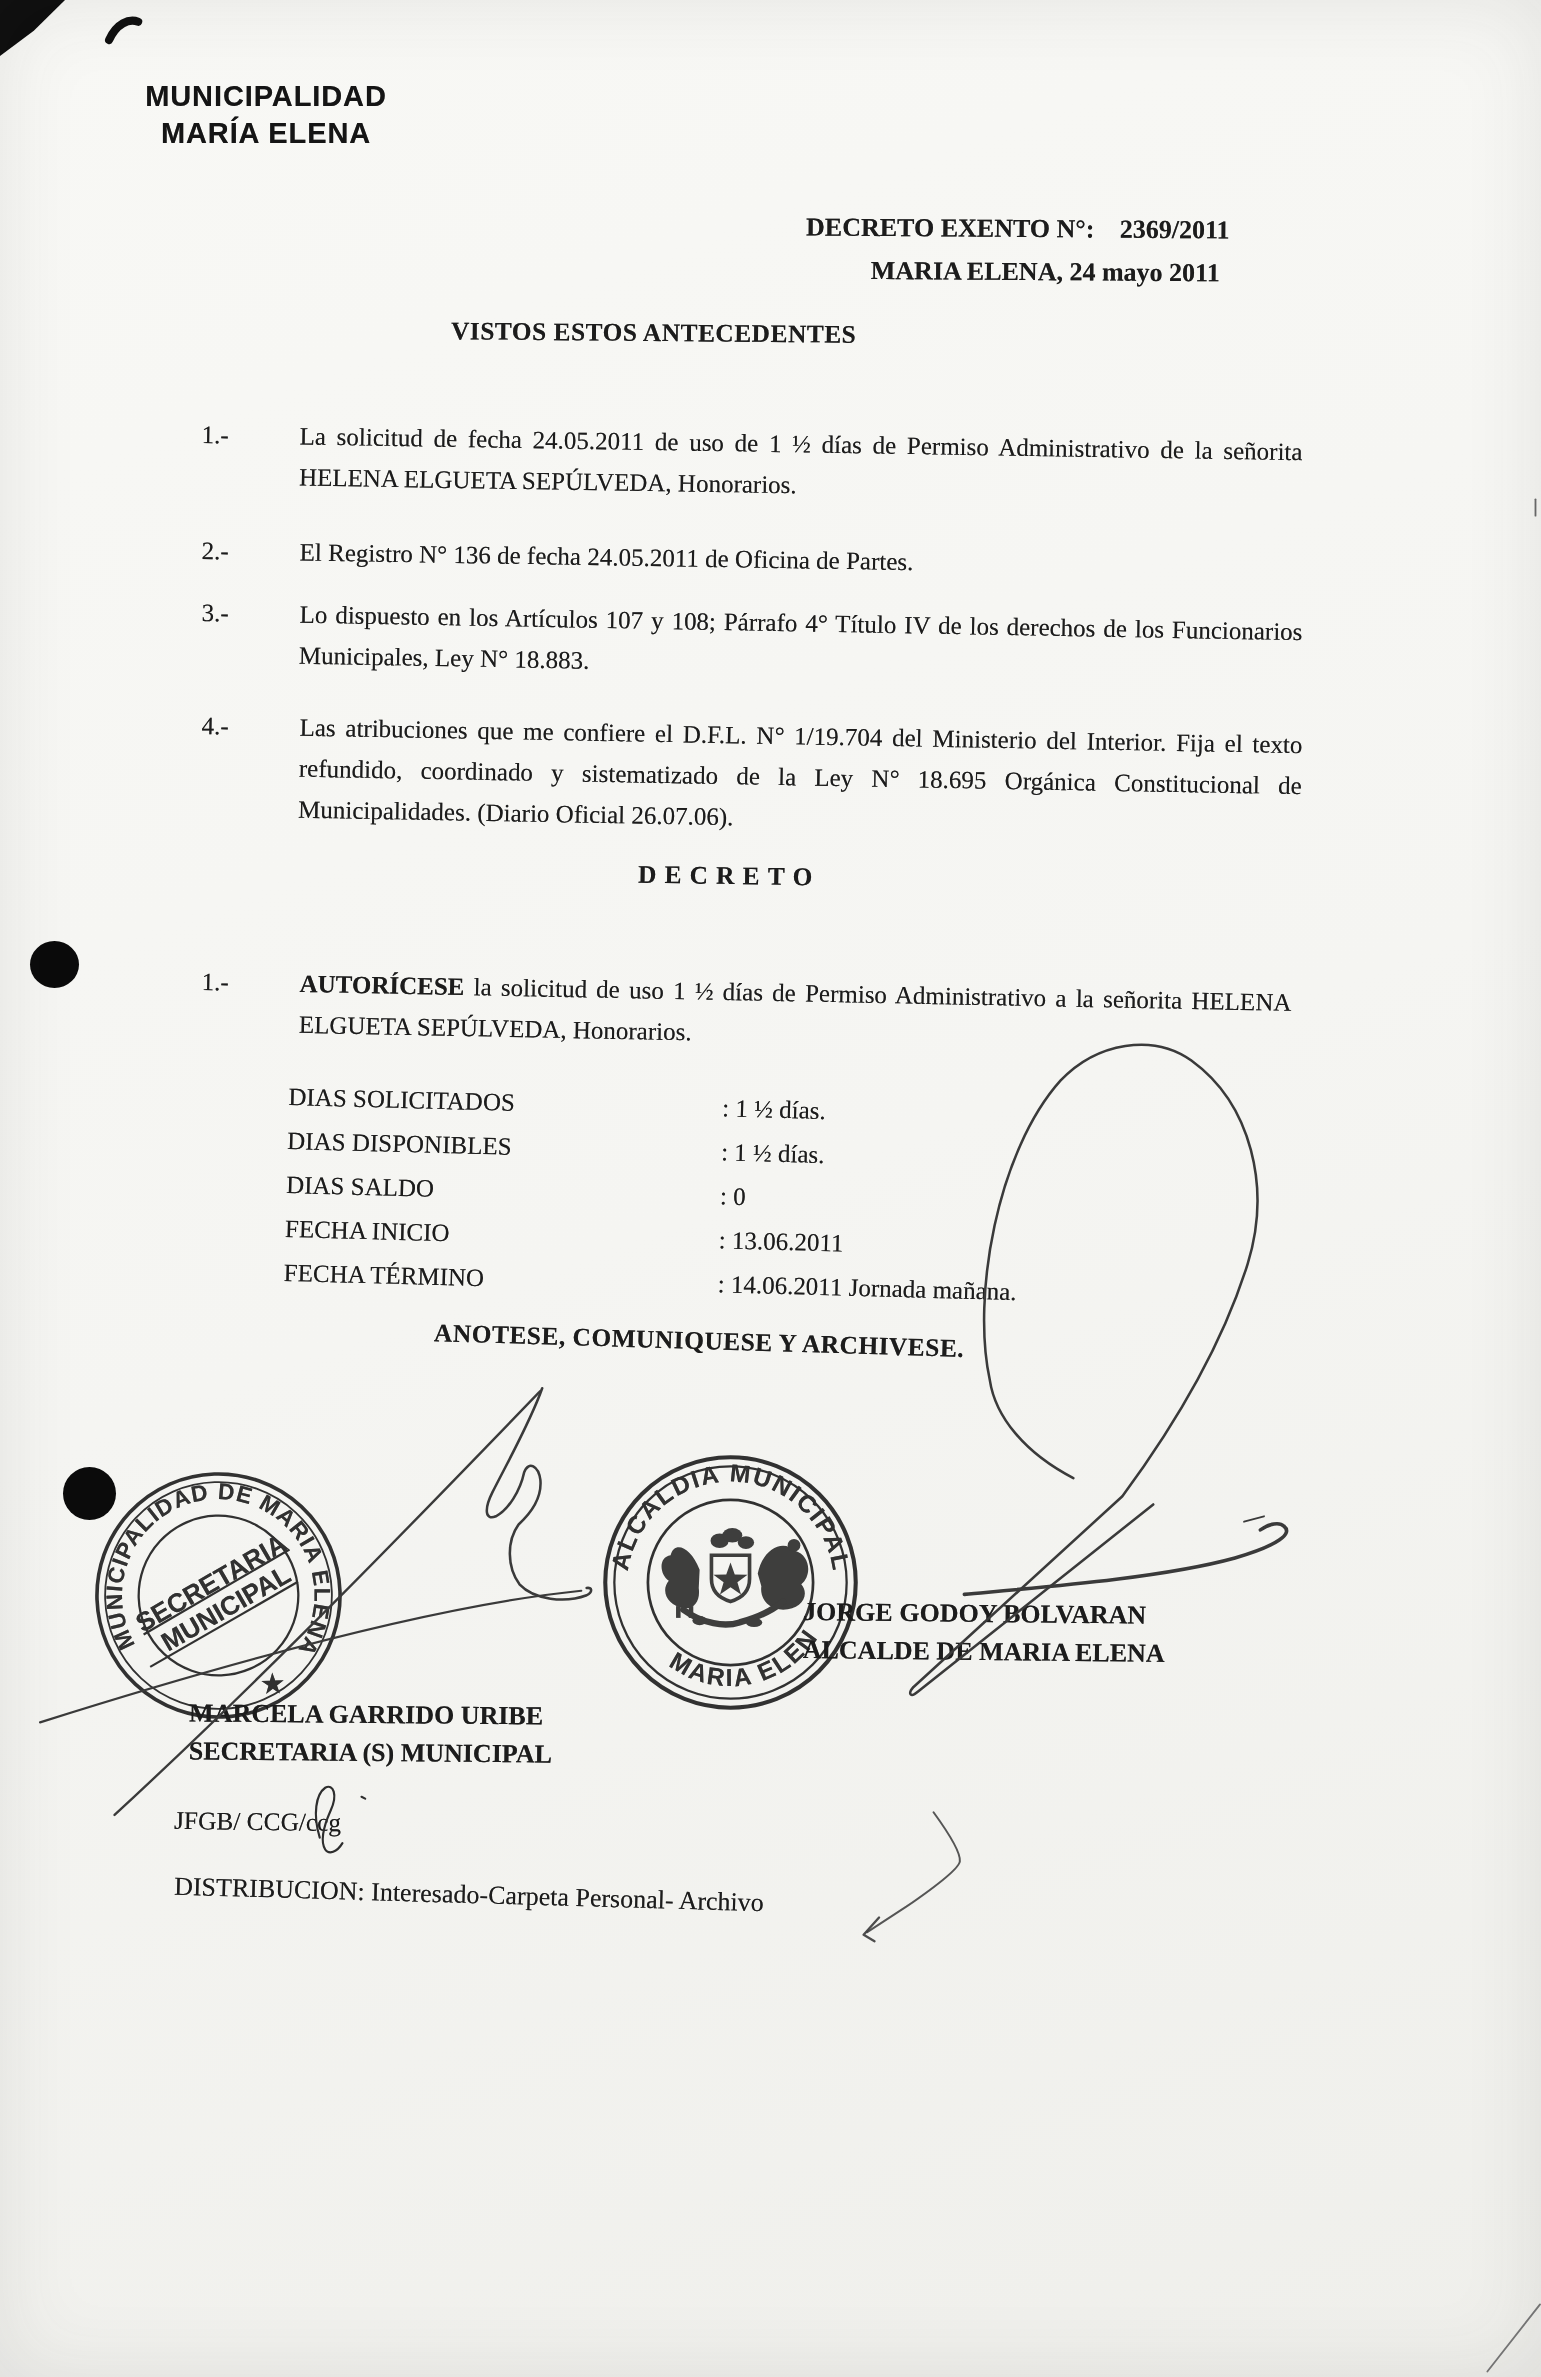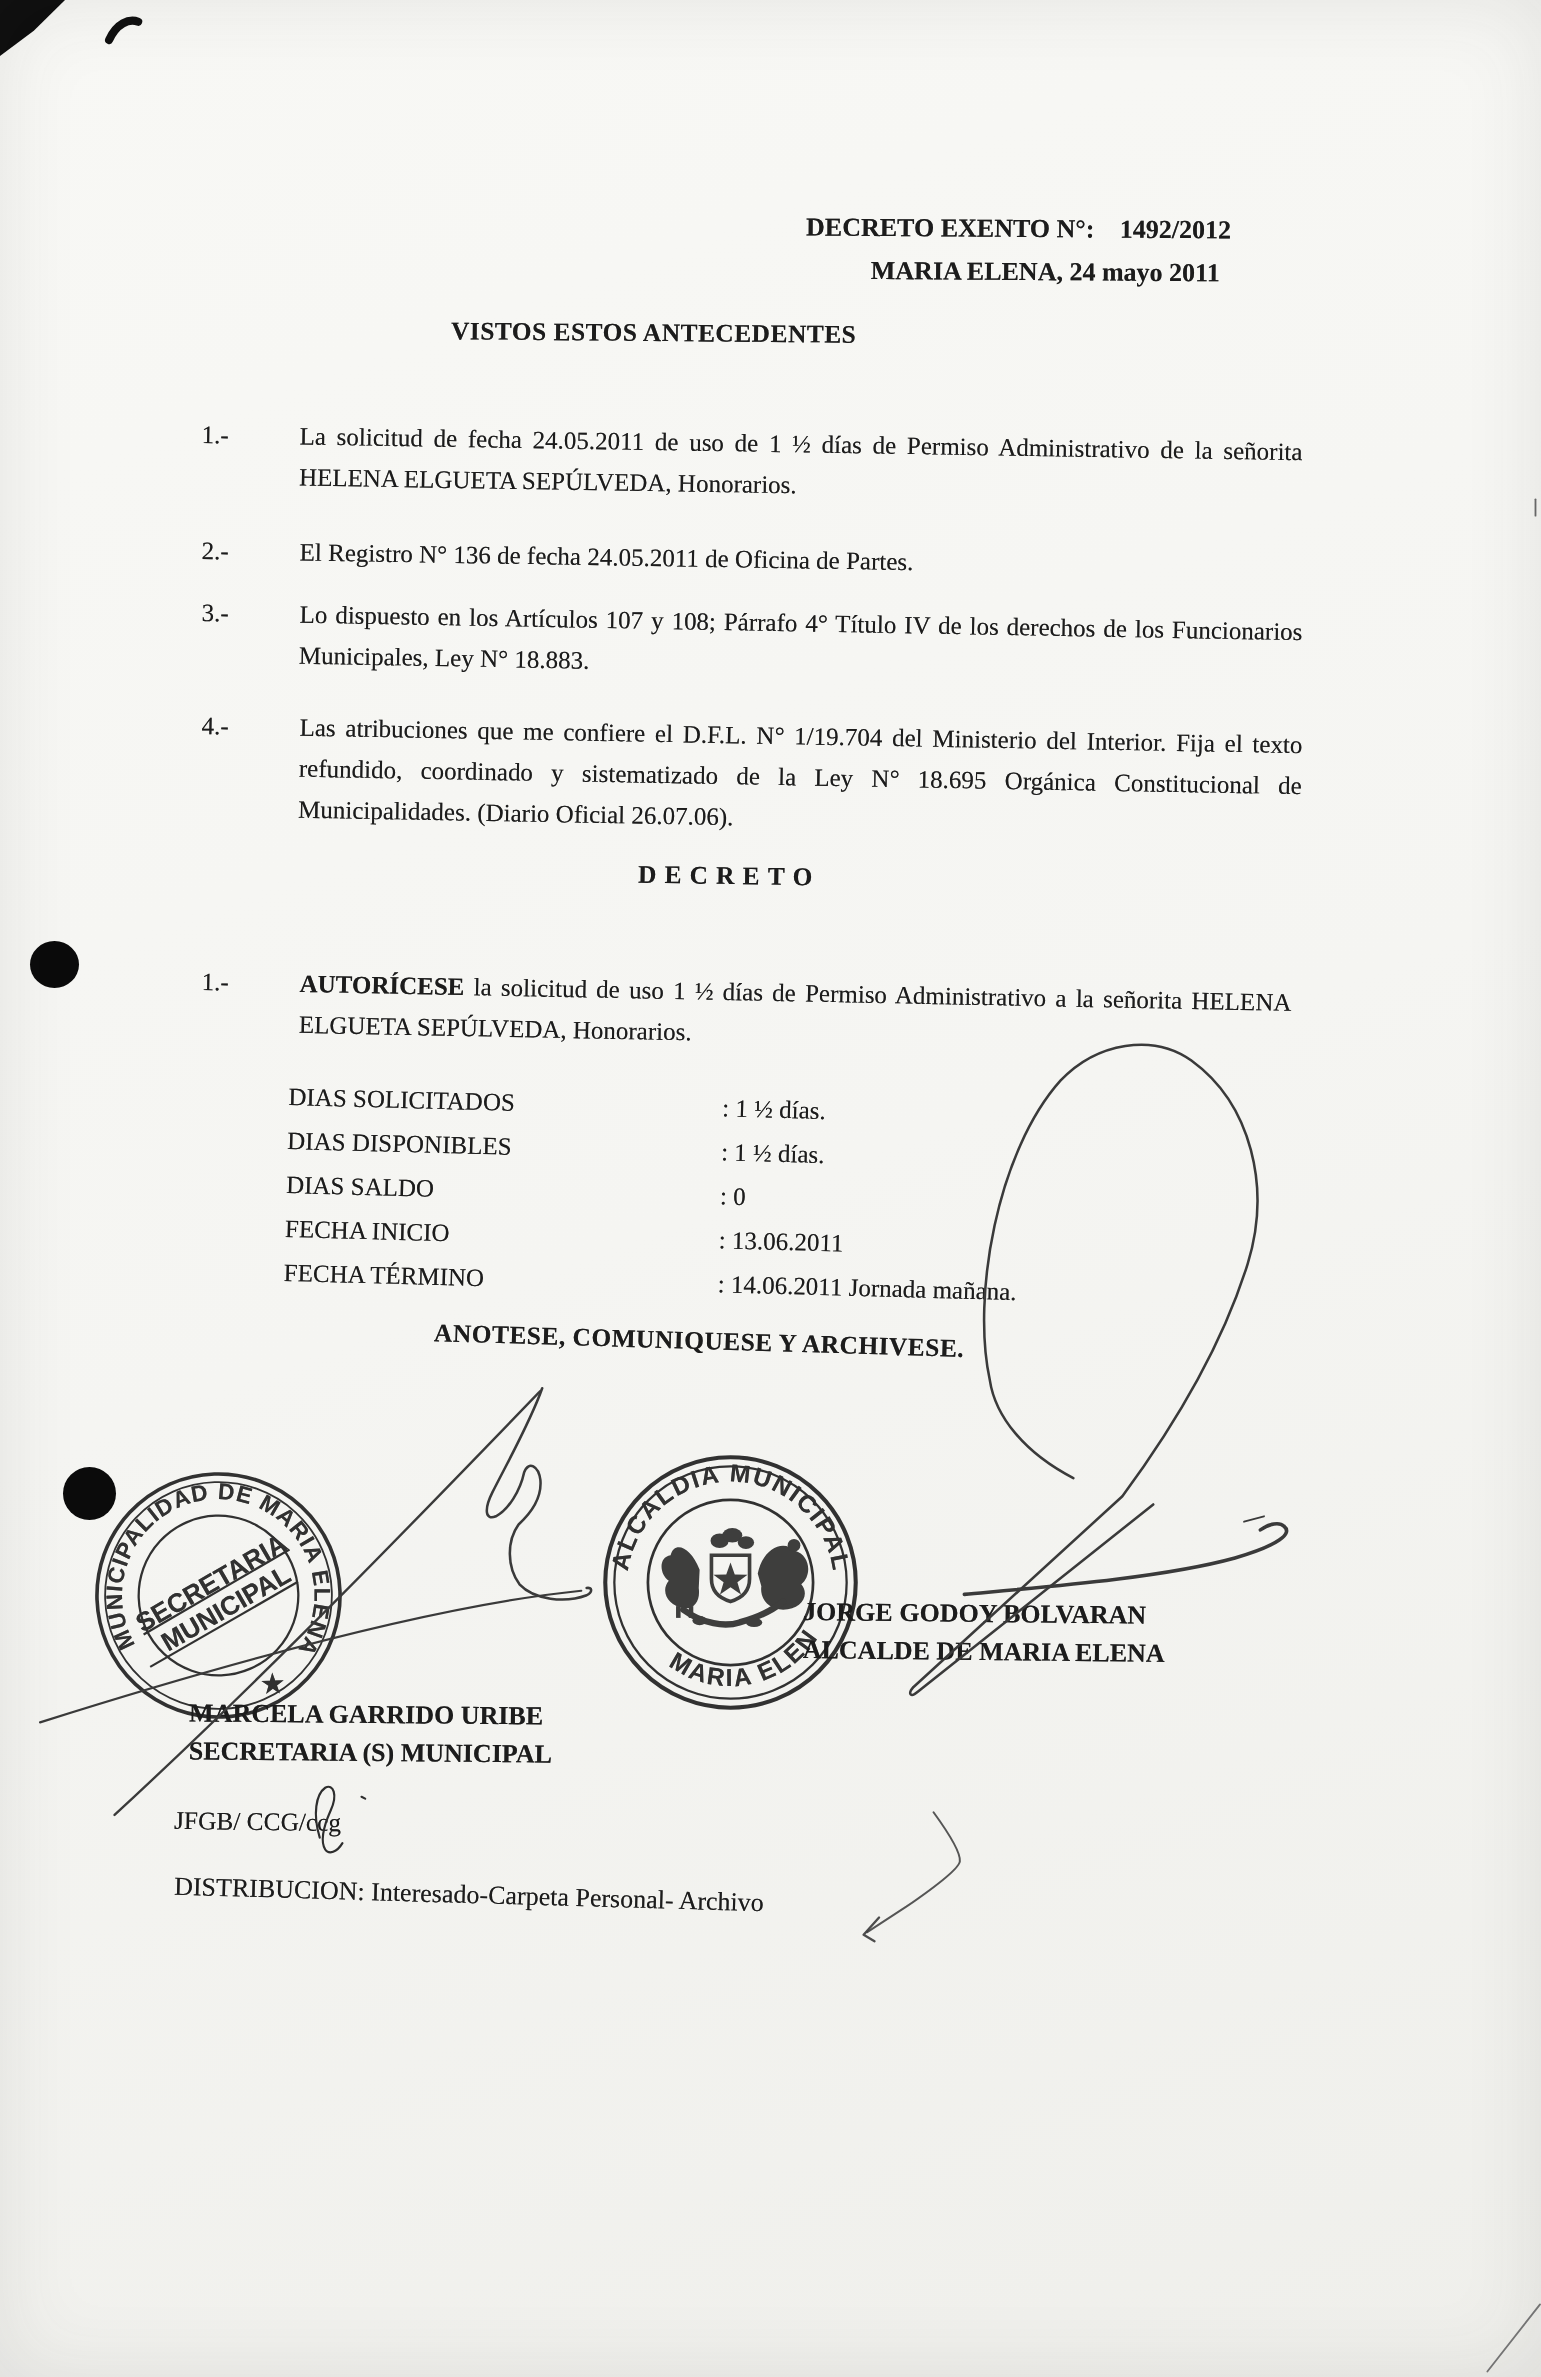--- a/index.html
+++ b/index.html
@@ -69,25 +69,29 @@
 </style>
 </head>
 <body>
 
 <div class="page">
 
   <div class="corner"></div>
   <div class="dot dot1"></div>
   <div class="dot dot2"></div>
 
+  <div class="abs letterhead">
+    <div>MUNICIPALIDAD</div>
+    <div>MARÍA ELENA</div>
+  </div>
 
   <div class="abs hdr">
     <div class="row1">
       <span>DECRETO EXENTO N°:</span>
-      <span>1492/2012</span>
+      <span>2369/2011</span>
     </div>
     <div class="row2">MARIA ELENA,  24 mayo 2011</div>
   </div>
 
   <div class="abs vistos-title">VISTOS ESTOS ANTECEDENTES</div>
 
   <div class="abs item it1">
     <div class="grid">
       <span>1.-</span>
       <span class="txt">La solicitud de fecha 24.05.2011 de uso de 1 ½ días de Permiso Administrativo de la señorita HELENA ELGUETA SEPÚLVEDA, Honorarios.</span>

